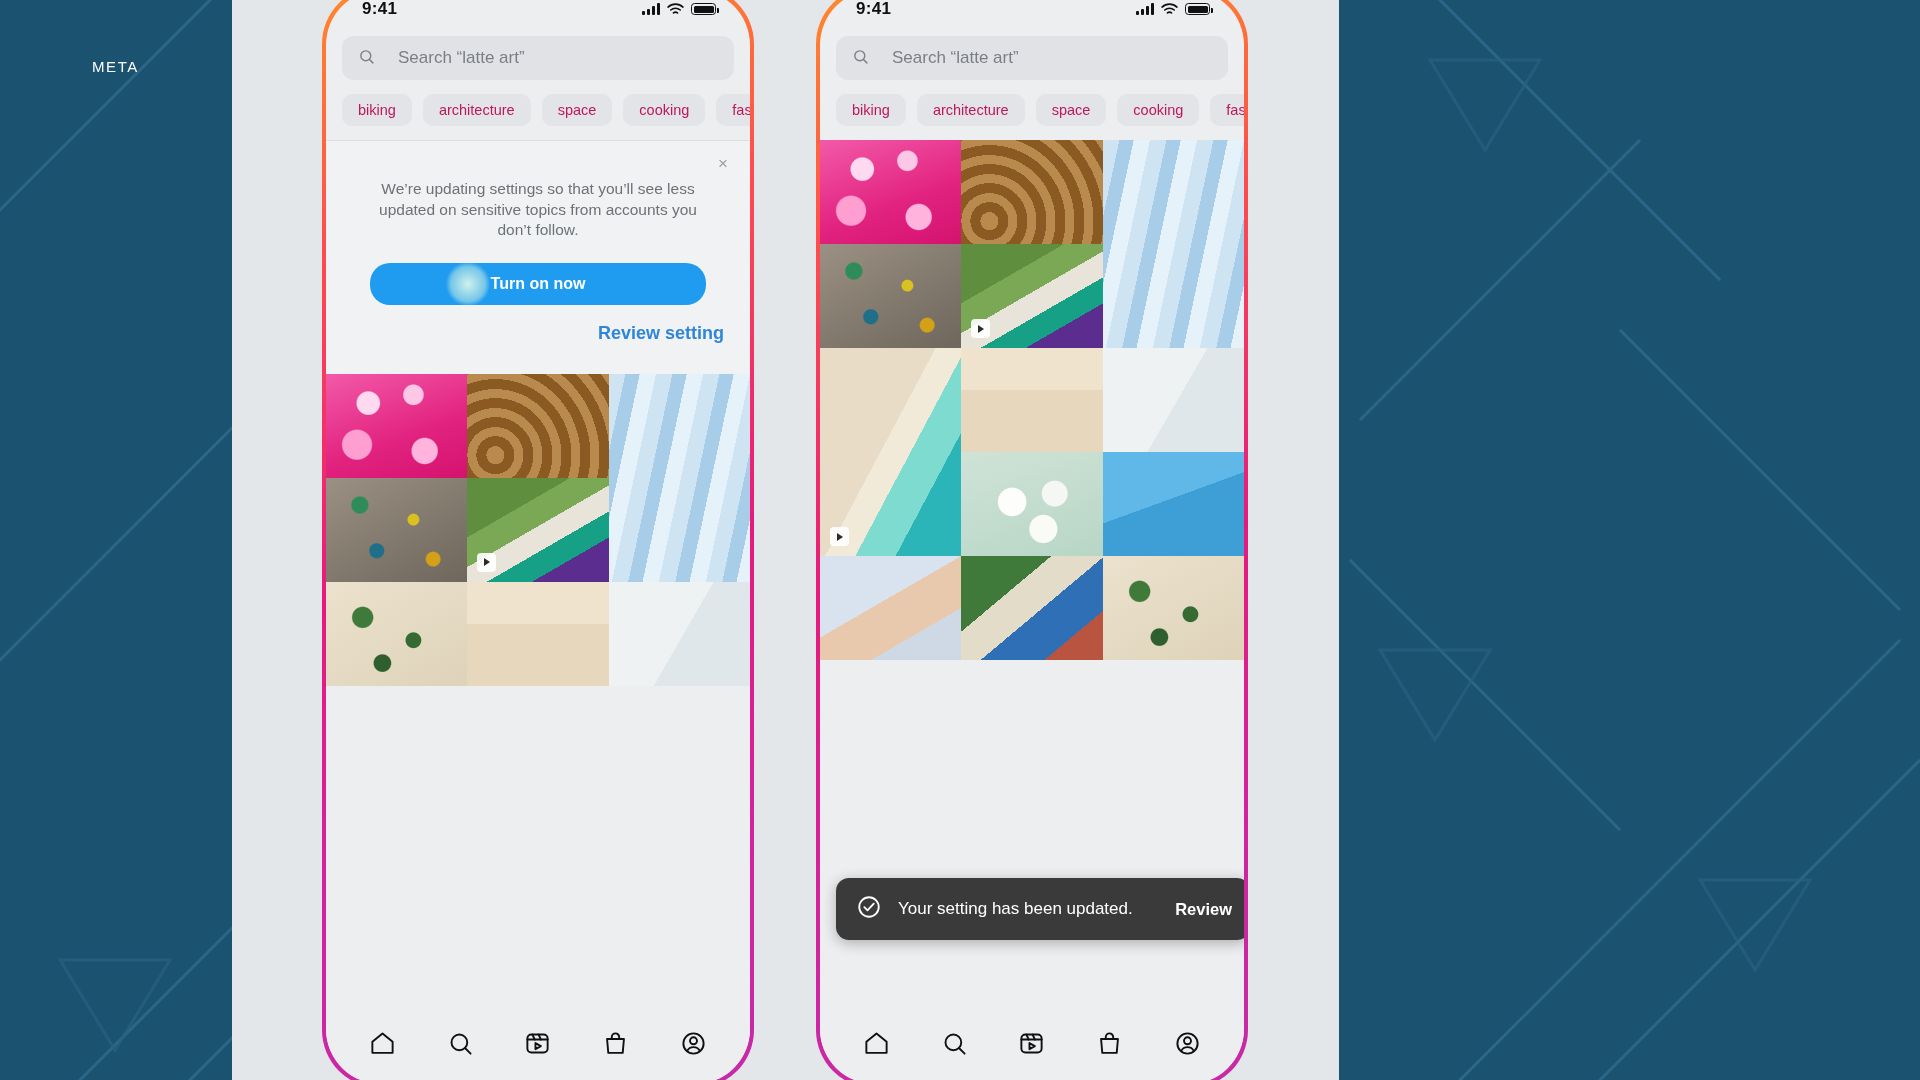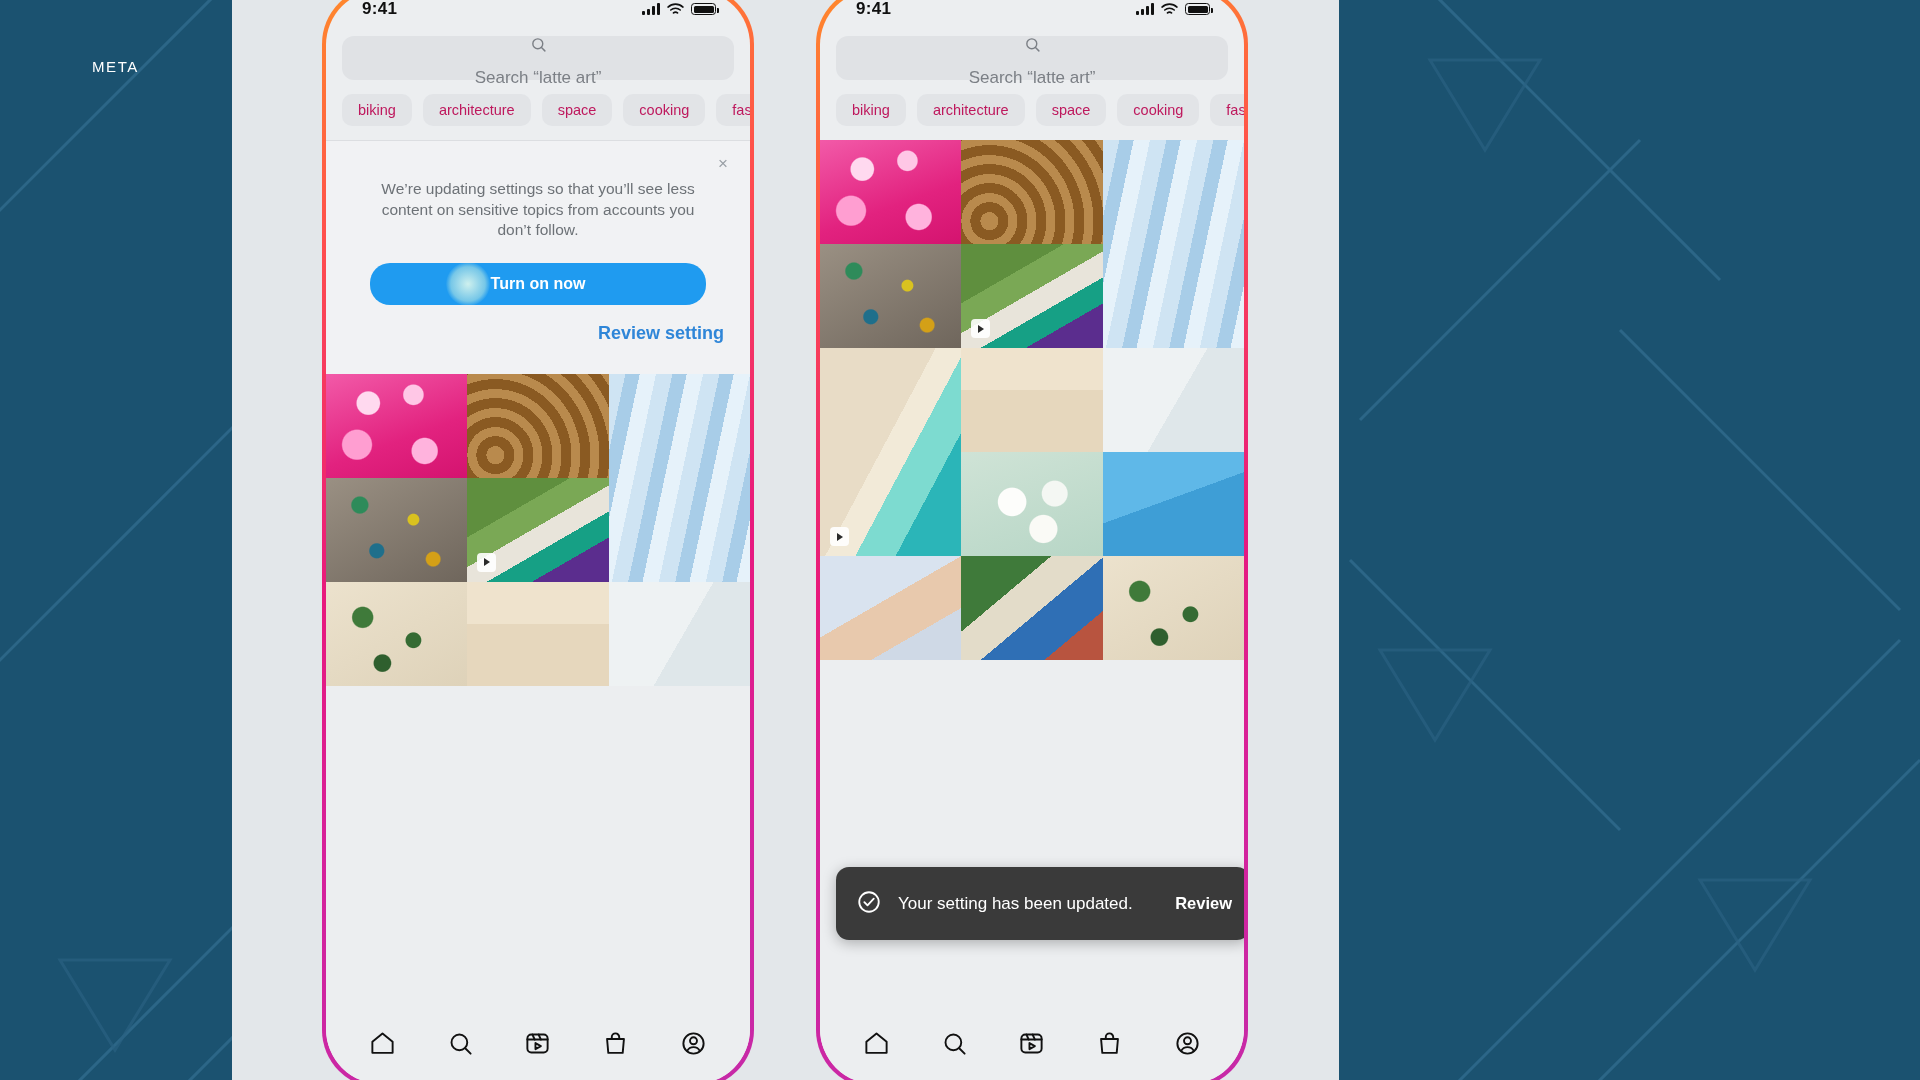--- a/index.html
+++ b/index.html
@@ -49,21 +49,21 @@
   .bars i:nth-child(1){height:4px}.bars i:nth-child(2){height:6px}
   .bars i:nth-child(3){height:9px}.bars i:nth-child(4){height:12px}
   .batt{ width:25px; height:12px; border:1.6px solid #111; border-radius:3.5px; position:relative; }
   .batt::after{ content:''; position:absolute; right:-4px; top:3.5px; width:2px; height:5px; background:#111; border-radius:0 1px 1px 0;}
   .batt i{ position:absolute; inset:1.5px; background:#111; border-radius:1.5px; }
 
   
   .searchwrap{ padding:8px 16px 0; flex:0 0 auto; }
   .searchbar{
     height:44px; background:#e0e2e5; border-radius:12px;
-    display:flex; align-items:center; gap:11px; padding:0 16px;flex-direction:column;
+    display:flex; align-items:center; gap:23px; padding:0 16px;
   }
   .searchbar .ph{ color:#7b7f85; font-size:17px; }
 
   
   .chips{ display:flex; gap:11px; padding:14px 0 14px 16px; flex:0 0 auto; overflow:hidden; }
   .chip{
     background:#e2e4e7; border-radius:10px; padding:8px 16px;
     font-size:14.5px; color:#be185d; white-space:nowrap; flex:0 0 auto;
   }
 
@@ -152,21 +152,21 @@
     linear-gradient(140deg,#3f7a3a 0 34%, #e3dcc9 34% 54%, #2f6fb5 54% 78%, #b8543f 78% 100%);}
   .a-palms{ background:
     radial-gradient(circle at 26% 34%,#3f7a3a 0 8%,transparent 9%),
     radial-gradient(circle at 62% 56%,#356b33 0 7%,transparent 8%),
     radial-gradient(circle at 40% 78%,#2f5f2e 0 7%,transparent 8%),
     linear-gradient(150deg,#ece2cd,#ded2b9);}
 
   
   .toast{
     position:absolute; left:16px; right:-6px; bottom:144px; z-index:7;
-    background:#3a3a3a; border-radius:13px; height:73px;
+    background:#3a3a3a; border-radius:13px; height:62px;
     display:flex; align-items:center; gap:16px; padding:0 18px 0 20px;
     box-shadow:0 3px 14px rgba(0,0,0,.28);
   }
   .toast .msg{ flex:1 1 auto; color:#fff; font-size:17px; }
   .toast .act{ color:#fff; font-size:16.5px; font-weight:700; background:none; border:none; font-family:inherit; cursor:pointer; }
 
   
   .navbar{
     flex:0 0 72px; display:flex; align-items:center; justify-content:space-around;
     background:#eceef0; padding:0 18px 6px;
@@ -235,21 +235,21 @@
         </div>
         <div class="chips">
           <div class="chip">biking</div>
           <div class="chip">architecture</div>
           <div class="chip">space</div>
           <div class="chip">cooking</div>
           <div class="chip">fash</div>
         </div>
         <div class="modal">
           <div class="modal-close">×</div>
-          <p>We’re updating settings so that you’ll see less content on sensitive topics from accounts you don’t follow.</p>
+          <p>We’re updating settings so that you’ll see less updated on sensitive topics from accounts you don’t follow.</p>
           <button class="btn-primary" style="background: rgb(31, 155, 240);"><span class="ripple"></span><span style="position: relative;">Turn on now</span></button>
           <button class="link-secondary" style="color: rgb(47, 134, 216);">Review setting</button>
         </div>
         <div class="grid">
           <div class="cell a-pink"></div>
           <div class="cell a-arch"></div>
           <div class="cell a-bottles tall"></div>
           <div class="cell a-climb"></div>
           <div class="cell a-grass">
             <div class="reel-badge"></div>

